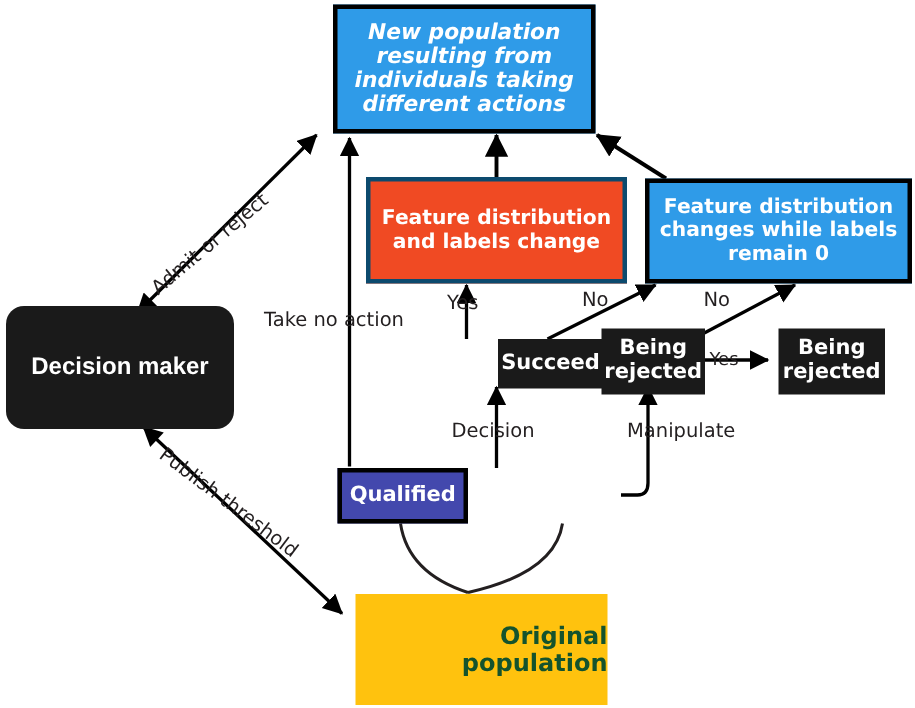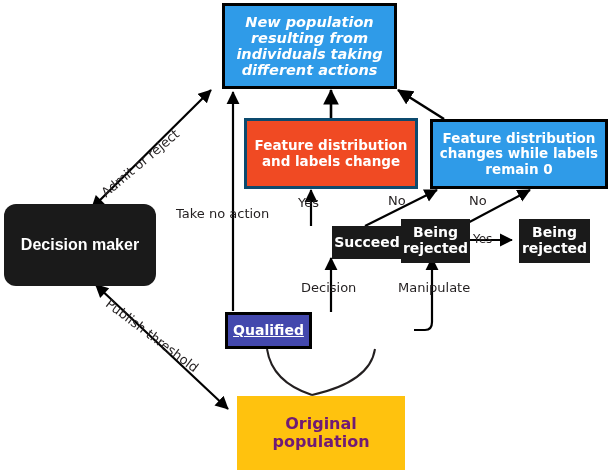--- a/index.html
+++ b/index.html
@@ -30,23 +30,23 @@
     justify-content: center;
     text-align: center;
     line-height: 1.12;
     font-weight: bold;
     z-index: 3;
   }
   .node span { display: block; width: 100%; }
 
   .n-blue   { background: #2f9be8; border: 3px solid #000; color: #ffffff; }
   .n-red    { background: #f04a23; border: 3px solid #0c4a6e; color: #ffffff; }
-  .n-purple { background: #4348ad; border: 3px solid #000; color: #ffffff; text-decoration: underline; }
+  .n-purple { background: #4348ad; border: 3px solid #000; color: #ffffff; }
   .n-black  { background: #1a1a1a; border: none; color: #ffffff; }
-  .n-orange { background: #ffc20e; border: none; color: #701a75; }
+  .n-orange { background: #ffc20e; border: none; color: #14532d; text-align: right; }
   .n-round  { background: #1a1a1a; border: none; color: #ffffff; border-radius: 12px; }
 
   .edge-label {
     position: absolute;
     color: #231f20;
     font-weight: normal;
     font-size: 13px;
     white-space: nowrap;
     z-index: 4;
     font-family: "DejaVu Sans", sans-serif;
@@ -161,17 +161,17 @@
   </div>
 
   <div class="edge-label" style="left:473px; top:232px; font-size:12px;">
     <span>Yes</span>
   </div>
 
   <div class="edge-label" style="left:301px; top:280px;">
     <span>Decision</span>
   </div>
 
-  <div class="edge-label" style="left:398px; top:280px;">
+  <div class="edge-label" style="left:418px; top:280px;">
     <span>Manipulate</span>
   </div>
 
 </div>
 
 </body></html>

